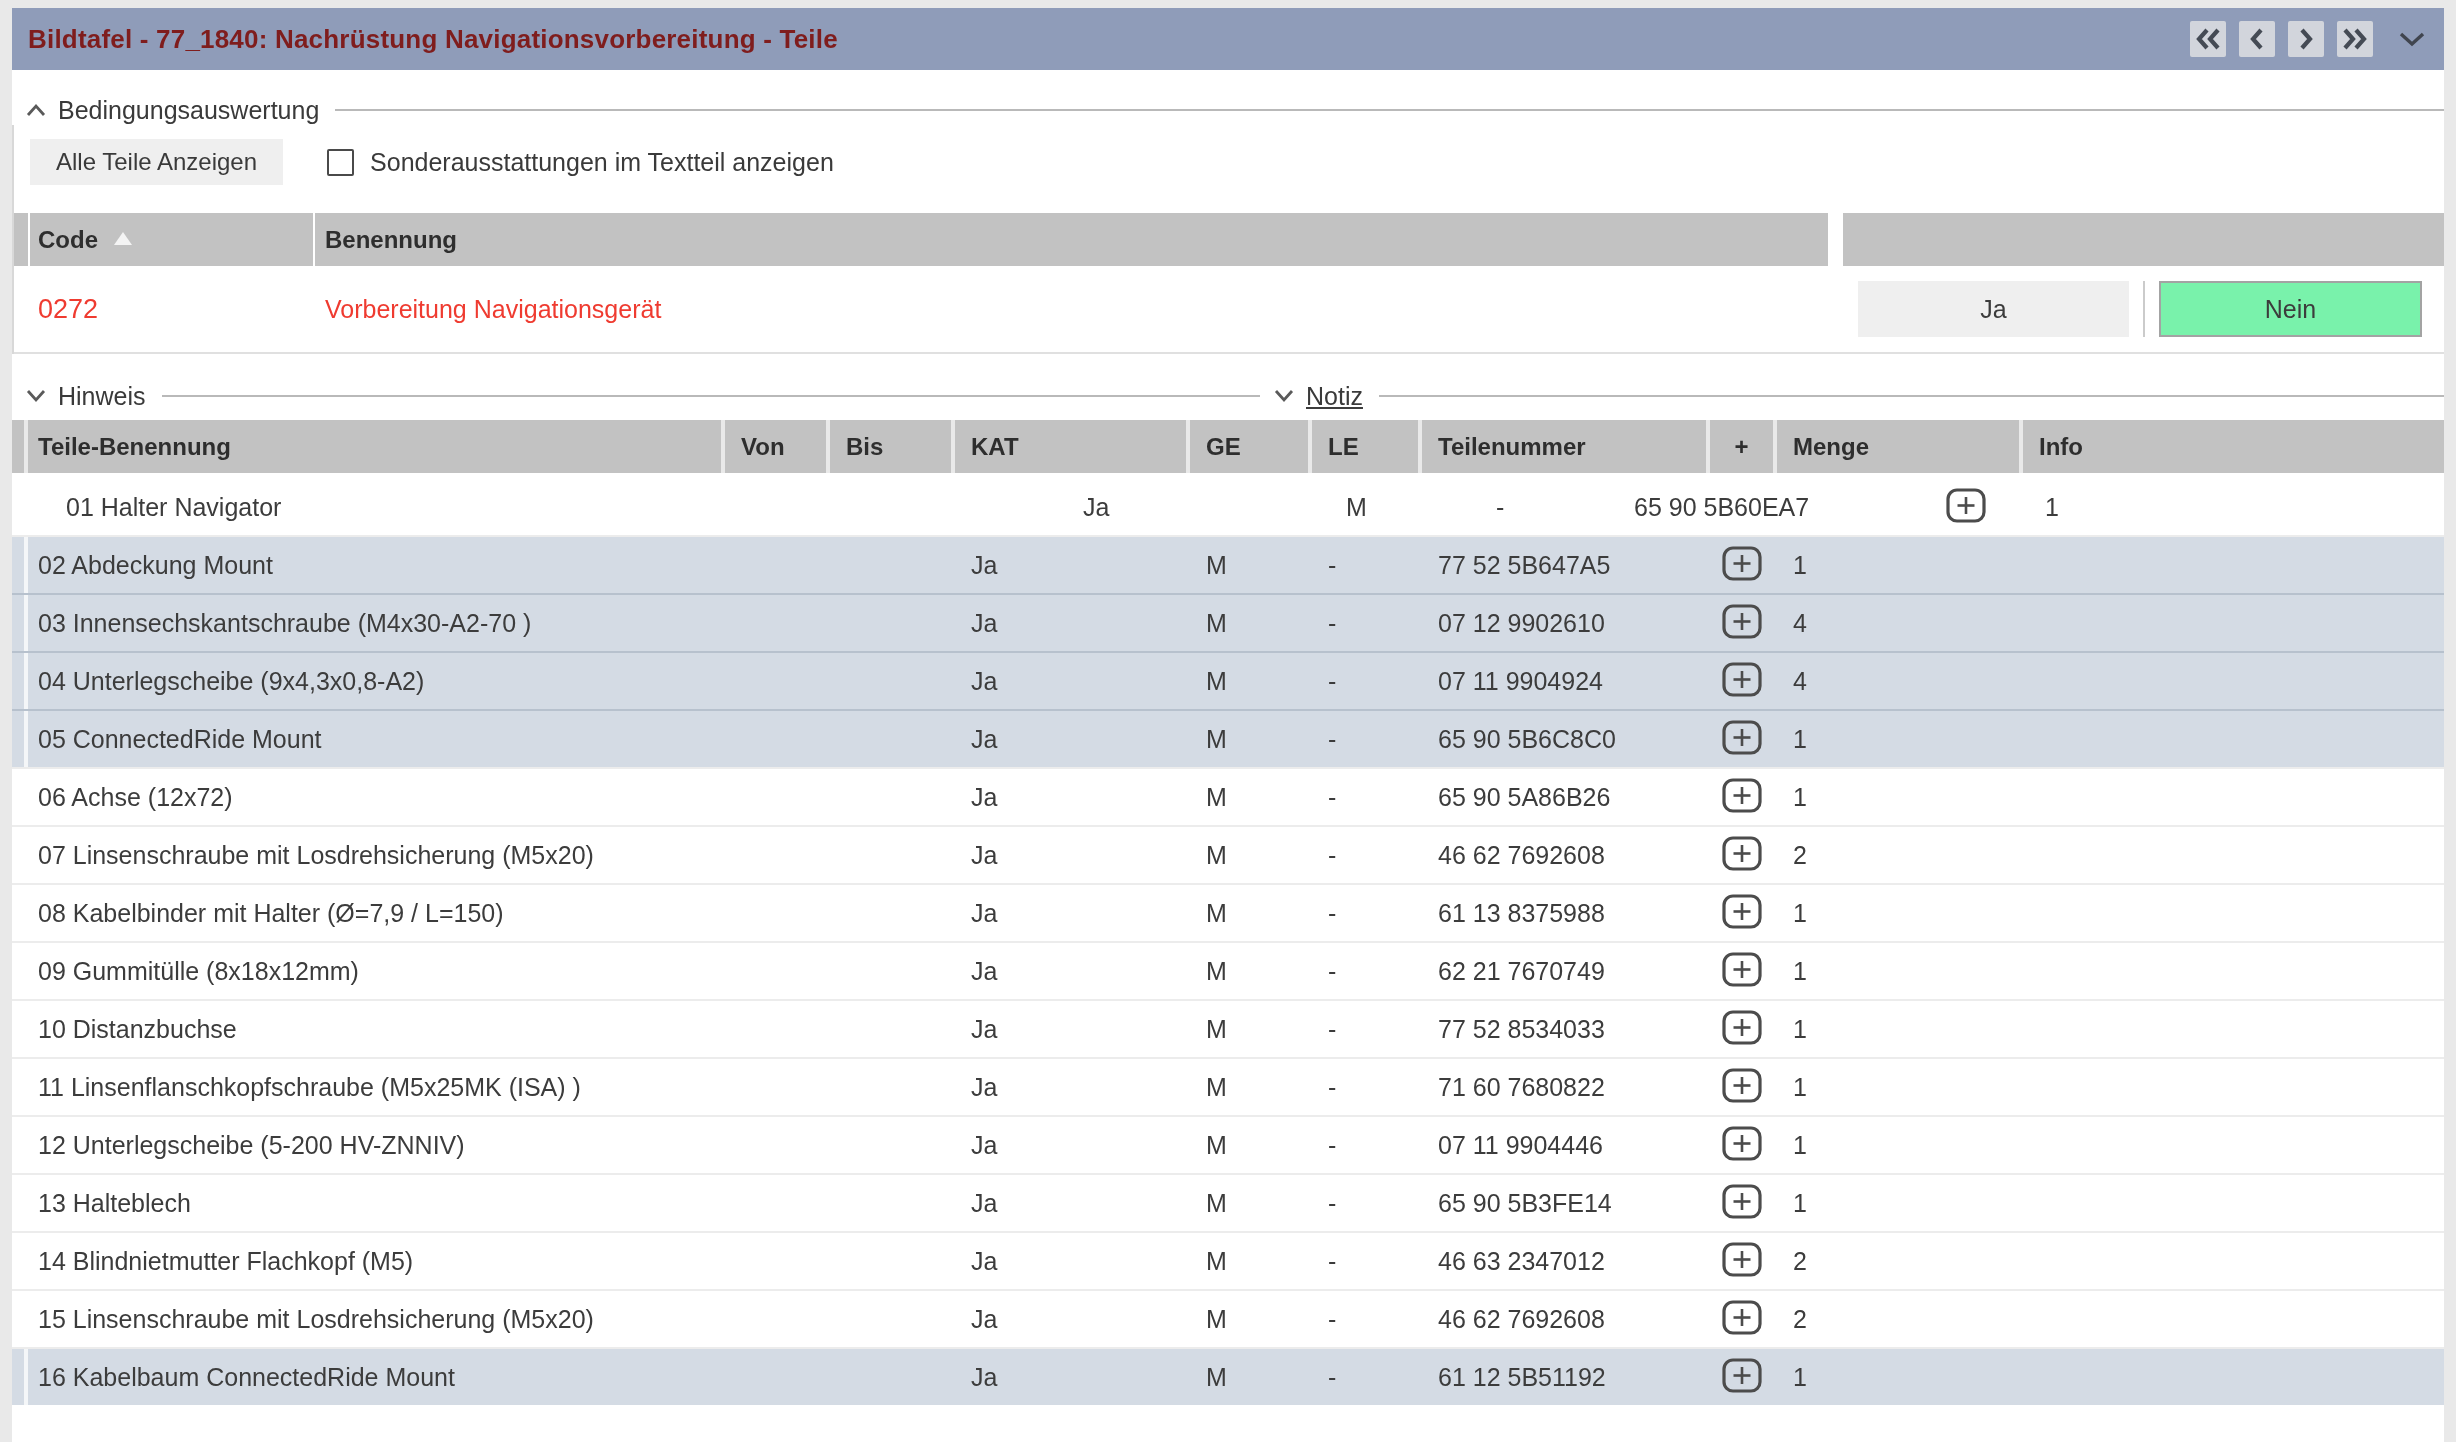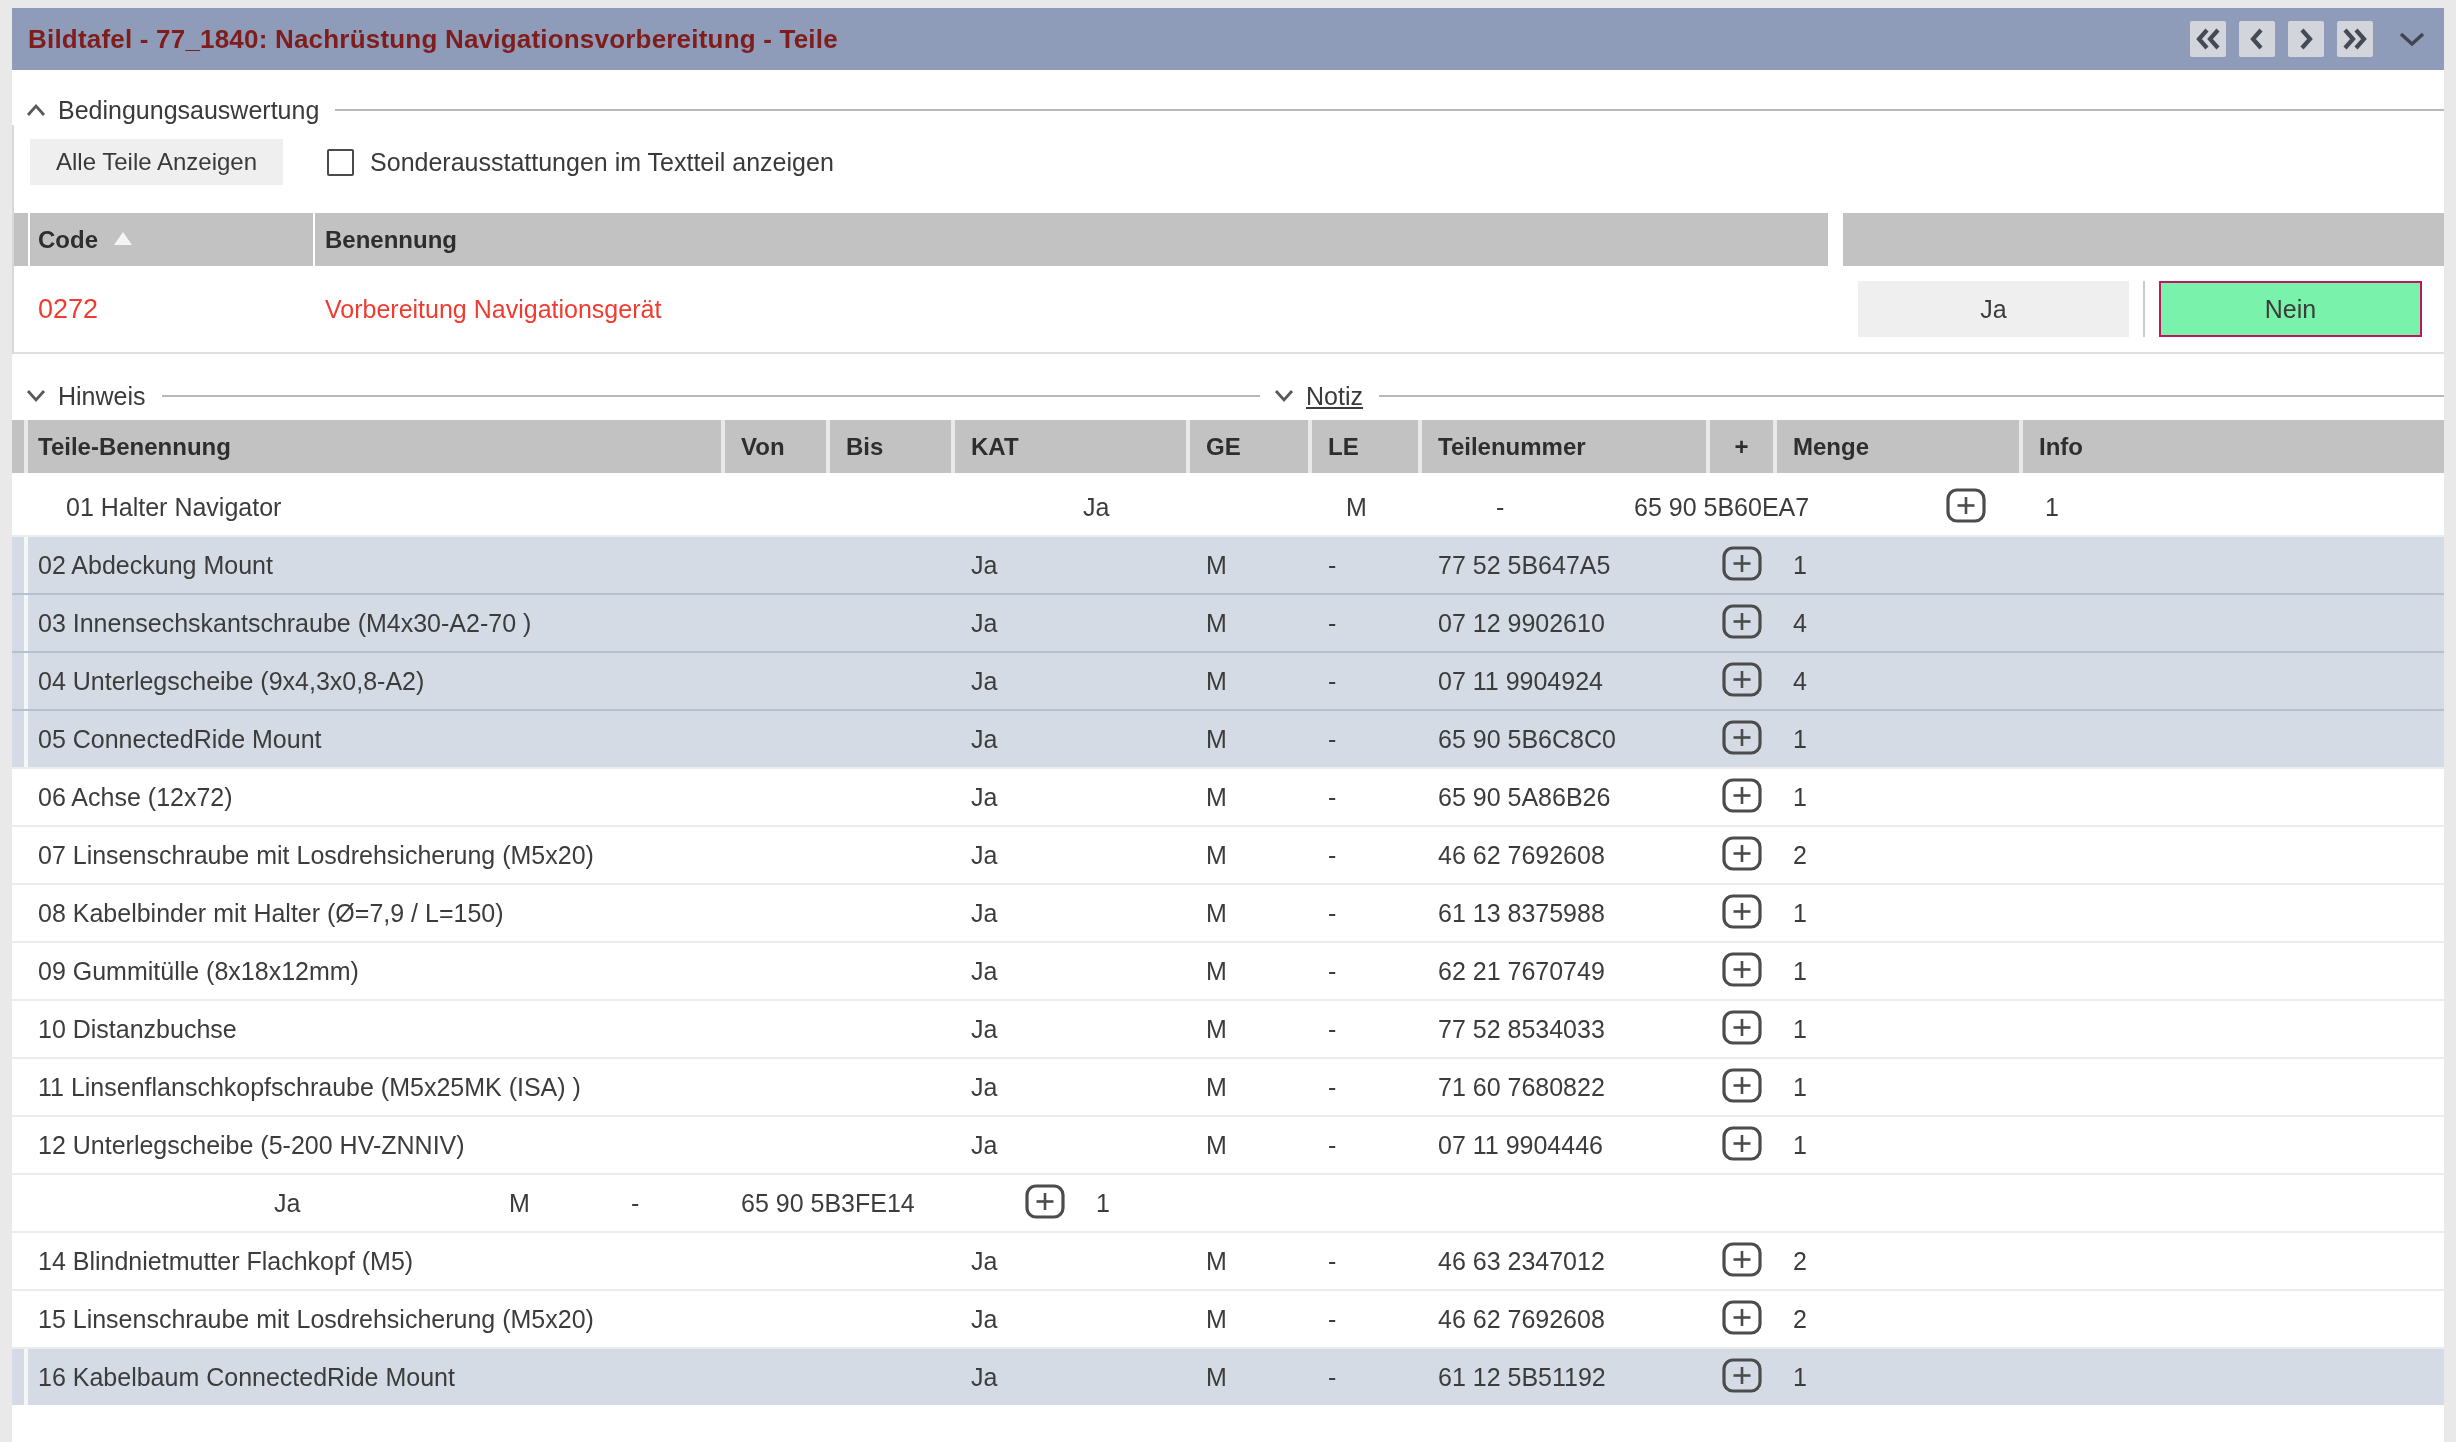--- a/index.html
+++ b/index.html
@@ -61,21 +61,21 @@
   .ct-row { display: flex; align-items: center; height: 88px; background: #fff; border-bottom: 2px solid #e0e0e0; }
   .ct-row .r-g { width: 16px; }
   .ct-row .r-code { width: 285px; padding-left: 8px; font-size: 27px; color: var(--c-code_red, #ef3b30); }
   .ct-row .r-name { width: 1528px; padding-left: 10px; font-size: 25px; color: var(--c-code_red, #ef3b30); }
   .ct-row .r-actions { flex: 1; display: flex; align-items: center; justify-content: flex-end; padding-right: 22px; }
   .btn-toggle {
     width: 271px; height: 56px; border: none; background: var(--c-ja_gray, #efefef);
     font-size: 25px; color: #3c3c3c; font-family: inherit; cursor: pointer;
   }
   .btn-toggle.nein { width: 263px; }
-  .btn-toggle.active { background: var(--c-nein_green, #79f2ab); border: 2px solid #be185d; }
+  .btn-toggle.active { background: var(--c-nein_green, #79f2ab); border: 2px solid #a3a3a3; }
   .vsep { width: 2px; height: 56px; background: #cbcbcb; margin: 0 14px; }
 
   
   .sub-legends { display: flex; margin-top: 27px; }
   .sub-legends .hinweis { width: 1248px; }
   .sub-legends .notiz { flex: 1; text-decoration: underline; }
   .sub-legends .legend-row { height: 30px; }
 
   
   .parts { margin-top: 9px; }
@@ -513,20 +513,21 @@
             <line x1="12.5" y1="18.5" x2="29.5" y2="18.5" stroke="#4c4c4c" stroke-width="2.6"></line>
           </svg>
         </span>
       </button>
     </div>
     <div class="cell c-menge">1</div>
     <div class="cell c-info"></div>
   </div>
         <div class="pt-row">
     <div class="cell c-gutter"></div>
+    <div class="cell c-name">13 Halteblech</div>
     <div class="cell c-von"></div>
     <div class="cell c-bis"></div>
     <div class="cell c-kat">Ja</div>
     <div class="cell c-ge">M</div>
     <div class="cell c-le">-</div>
     <div class="cell c-tn">65 90 5B3FE14</div>
     <div class="cell c-plus">
       <button class="plus-btn">
         <span>
           <svg width="42" height="38" viewBox="0 0 42 38" fill="none">

